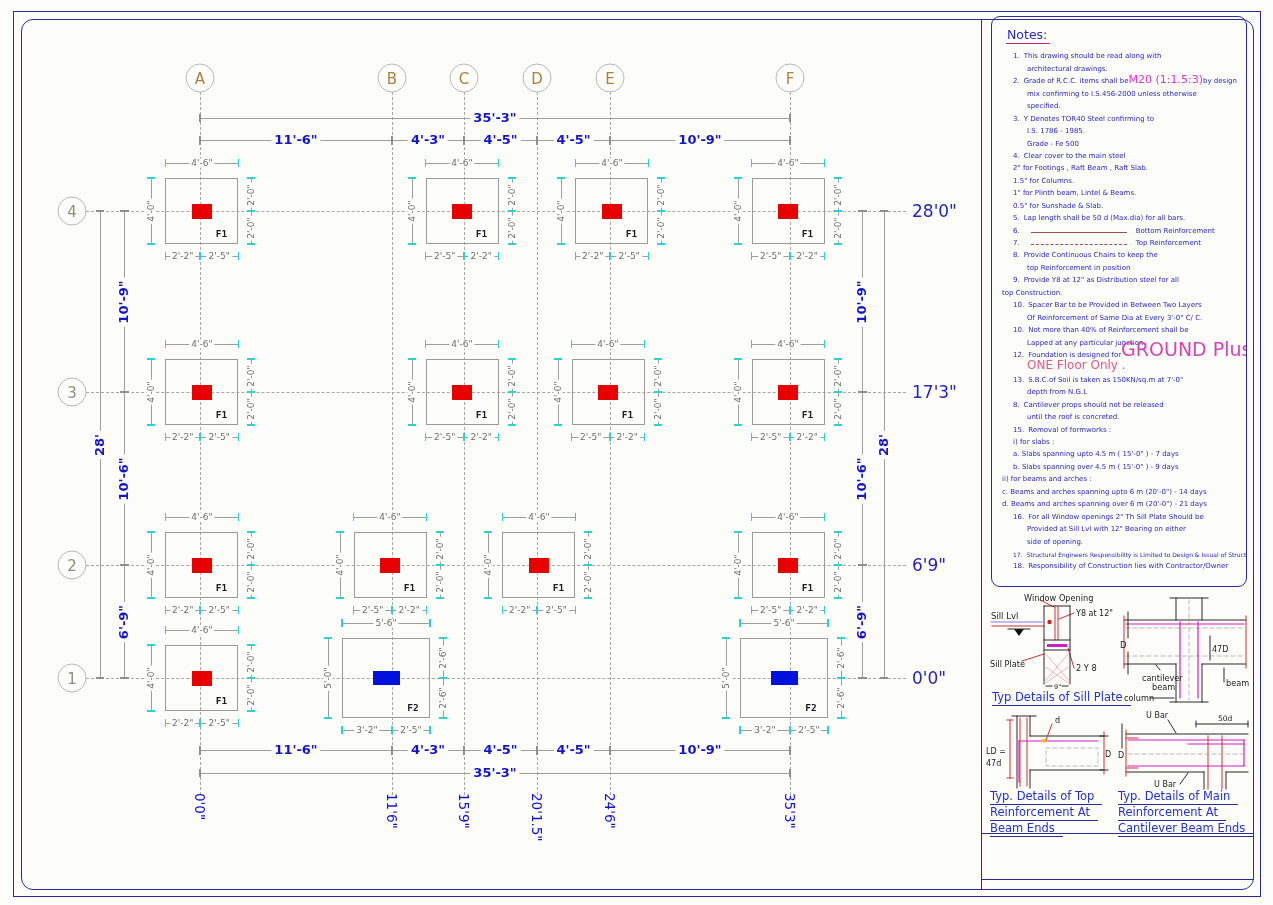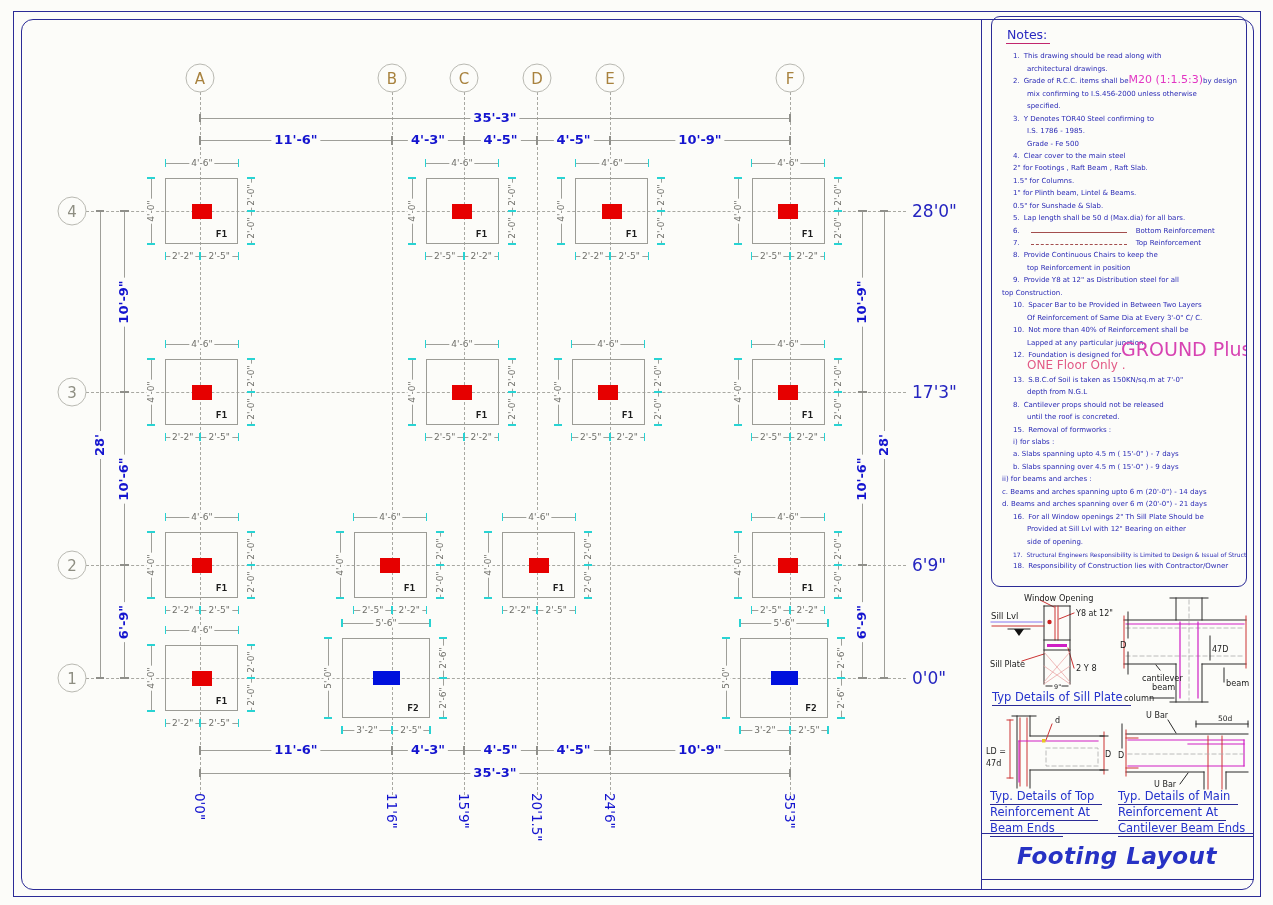--- a/index.html
+++ b/index.html
@@ -788,14 +788,13 @@
     <text x="36" y="77" font-size="8">U Bar</text>
   </svg>
   <div class="abs dcap" style="left:1118px;top:789px">
     <div class="u">Typ. Details of Main</div>
     <div class="u">Reinforcement At</div>
     <div class="u">Cantilever Beam Ends</div>
   </div>
 
   <div class="abs panel-h" style="top:833px"></div>
   <div class="abs panel-h" style="top:879px"></div>
-  <div id="sheet-title" class="abs">Footing Layout</div>
 </div>
 
 </body></html>

